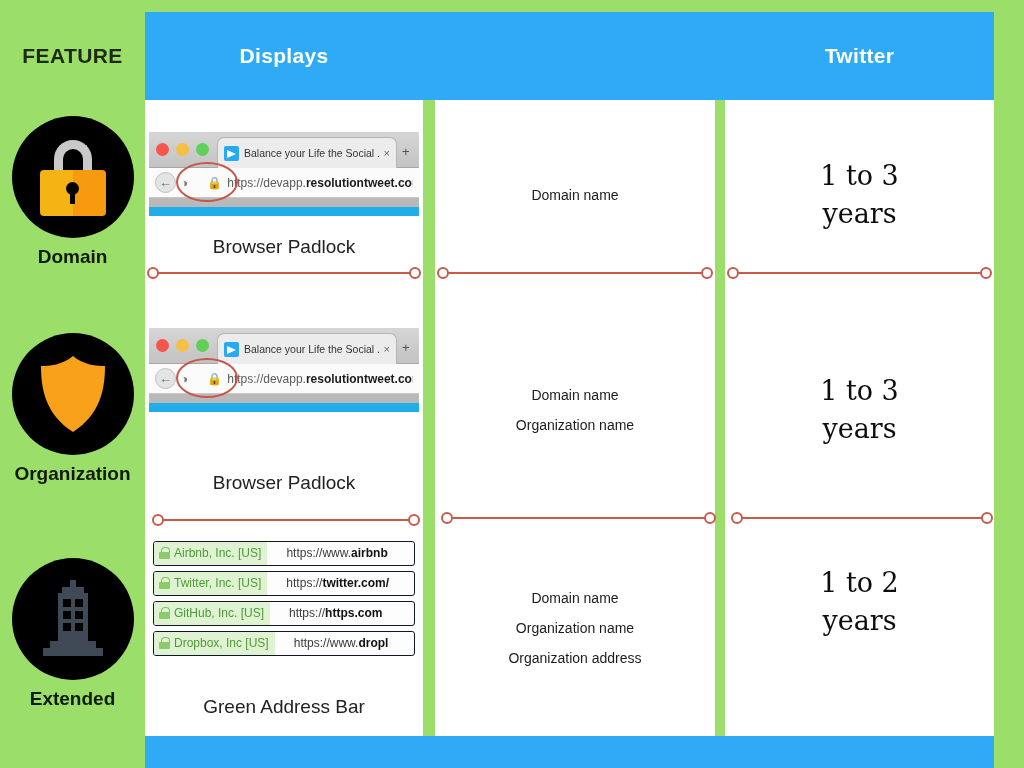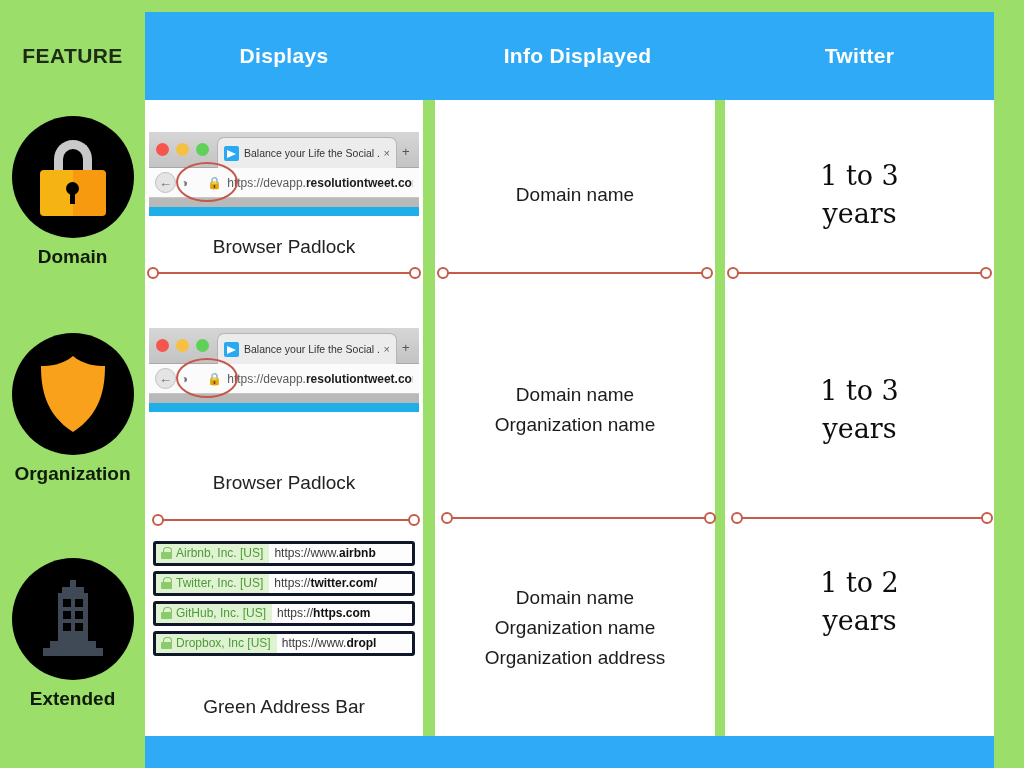--- a/index.html
+++ b/index.html
@@ -181,21 +181,21 @@
     font-size: 19px;
     color: #222;
     text-align: center;
     margin-top: 8px;
     white-space: nowrap;
   }
 
   
   .info-cell { left: 435px; width: 280px; }
   .info-cell .line {
-    font-size: 19px;
+    font-size: 14px;
     color: #1c1c1c;
     text-align: center;
     line-height: 30px;
     white-space: nowrap;
   }
 
   
   .valid-cell { left: 725px; width: 269px; }
   .valid-cell .validity {
     font-family: "DejaVu Serif", "Liberation Serif", serif;
@@ -366,21 +366,21 @@
 
   
   .ev-list {
     width: 262px;
     display: flex;
     flex-direction: column;
     gap: 5px;
   }
   .ev-row {
     height: 25px;
-    border: 3px solid #0f172a;
+    border: 1px solid #0f172a;
     border-radius: 3px;
     background: #fdfdfd;
     display: flex;
     align-items: center;
     overflow: hidden;
   }
   .ev-row .ev-green {
     background: #DFF3D2;
     height: 100%;
     display: flex;
@@ -411,36 +411,35 @@
   }
   .ev-row .ev-org {
     font-size: 12px;
     color: #4E9A38;
     white-space: nowrap;
   }
   .ev-row .ev-url {
     font-size: 12px;
     color: #3a3a3a;
     white-space: nowrap;
-    padding-left: 5px;
+    padding-left: 19px;
   }
   .ev-row .ev-url b { color: #111; }
 
   
 </style>
 </head>
 <body>
 
 <div class="infographic">
 
   <div class="feature-label">FEATURE</div>
 
   <div class="header-bar">
     <div class="header-cell c1">Displays</div>
-    <div class="header-cell c2">Info Displayed</div>
     <div class="header-cell c3">Twitter</div>
   </div>
 
   <div class="col-panel p1"></div>
   <div class="col-panel p2"></div>
   <div class="col-panel p3"></div>
 
   <div class="feature-col">
 
     <div class="feature-item f1">

